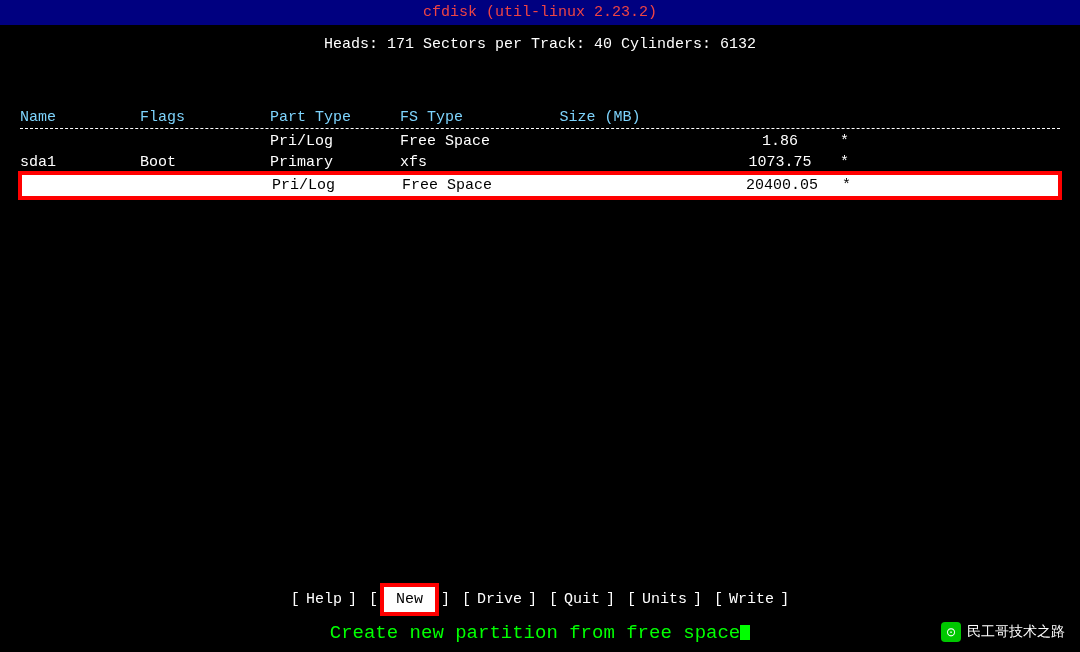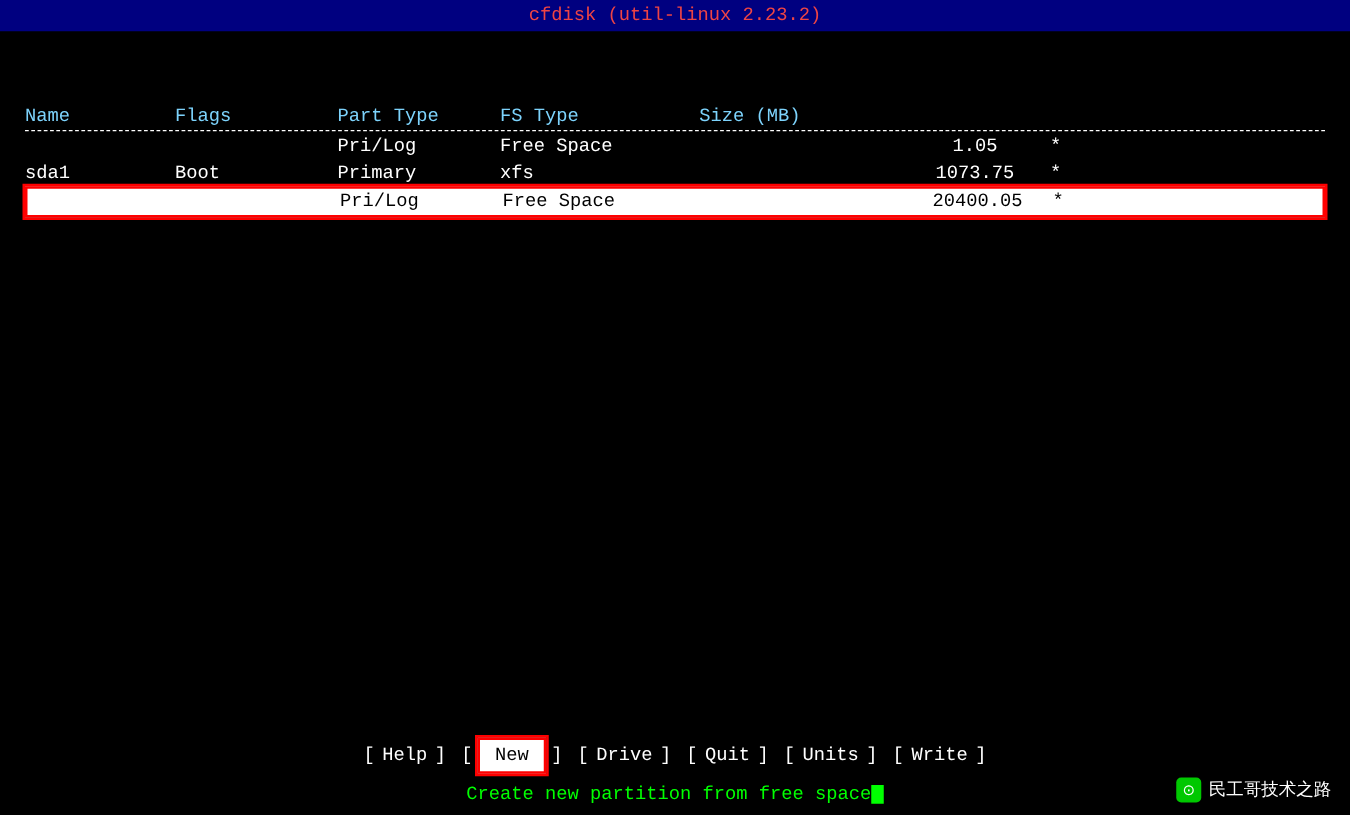--- a/index.html
+++ b/index.html
@@ -119,21 +119,21 @@
       background-color: #ffffff;
       color: #000000;
       padding: 4px 12px;
       border: 2px solid #ff0000;
       outline: 2px solid #ff0000;
     }
 
     .status-line {
       text-align: center;
       color: #00ff00;
-      font-size: 15px;
+      font-size: 19px;
     }
 
     .status-cursor {
       display: inline-block;
       width: 10px;
       height: 15px;
       background-color: #00ff00;
       vertical-align: middle;
     }
 
@@ -164,41 +164,42 @@
 </head>
 <body>
 
 <div class="terminal">
 
   <div class="top-bar">
     <span>cfdisk (util-linux 2.23.2)</span>
   </div>
 
   <div class="header-section">
+    <div>Heads: 171   Sectors per Track: 40   Cylinders: 6132</div>
   </div>
 
   <div class="table-container">
 
     <div class="table-header-row">
       <div class="col-name">Name</div>
       <div class="col-flags">Flags</div>
       <div class="col-parttype">Part Type</div>
       <div class="col-fstype">FS Type</div>
       <div class="col-size">Size (MB)</div>
     </div>
 
     <div class="table-data-rows">
 
       <div class="data-row">
         <div class="col-name"></div>
         <div class="col-flags"></div>
         <div class="col-parttype">Pri/Log</div>
         <div class="col-fstype">Free Space</div>
         <div class="col-label"></div>
-        <div class="col-size">1.05</div>
+        <div class="col-size">1.86</div>
         <div class="col-star">*</div>
       </div>
 
       <div class="data-row">
         <div class="col-name">sda1</div>
         <div class="col-flags">Boot</div>
         <div class="col-parttype">Primary</div>
         <div class="col-fstype">xfs</div>
         <div class="col-label"></div>
         <div class="col-size">1073.75</div>

